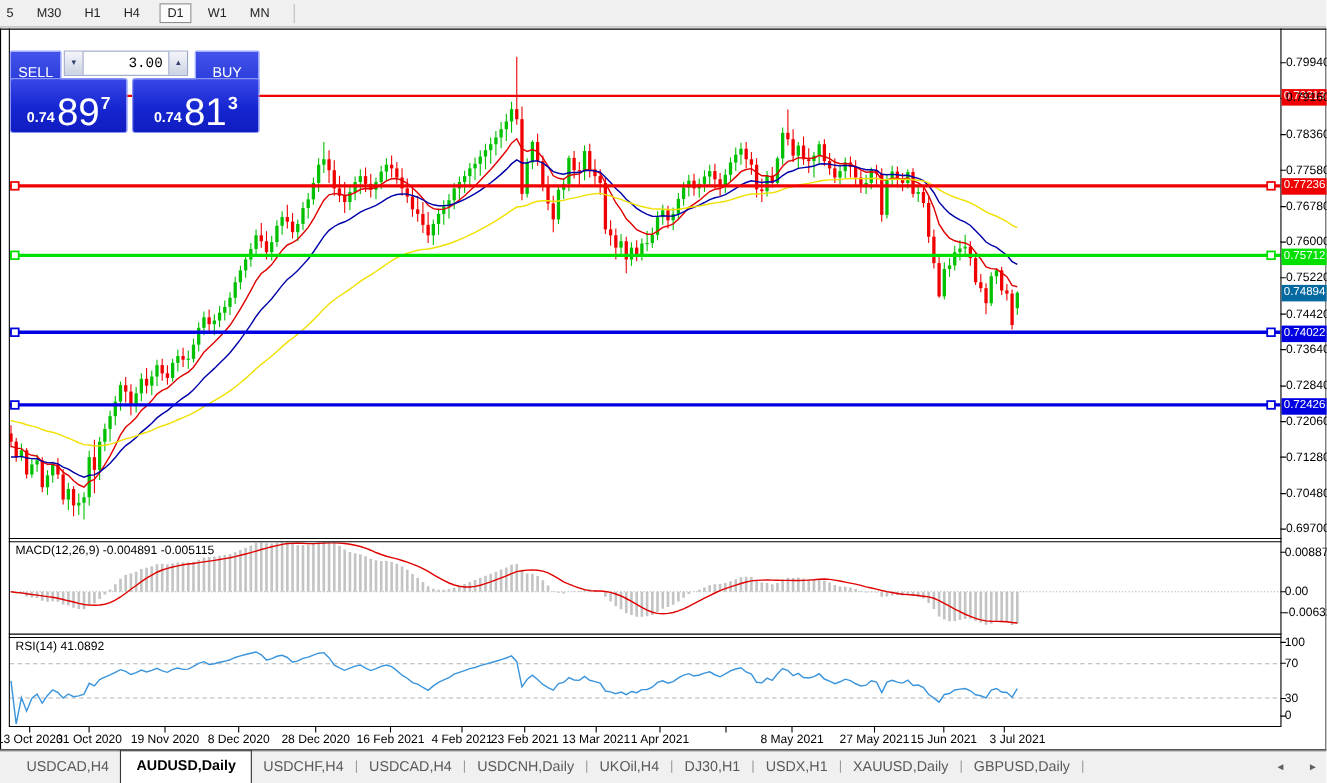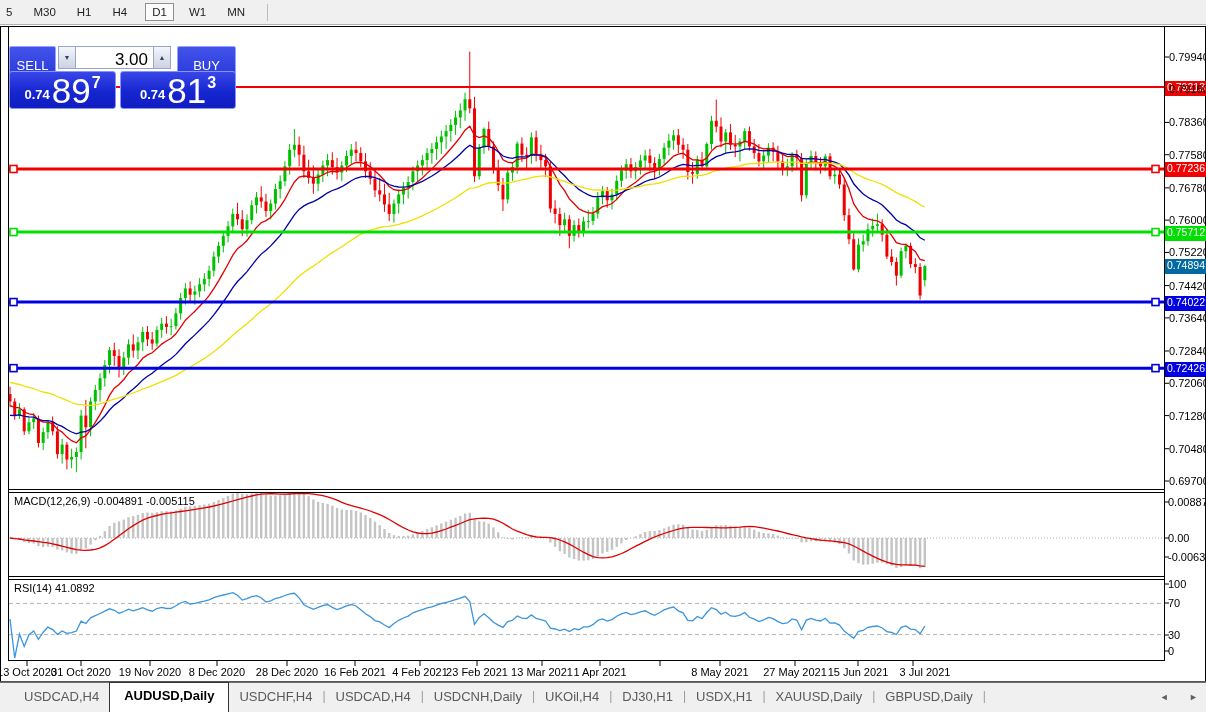--- a/index.html
+++ b/index.html
@@ -23,22 +23,22 @@
     display:flex;align-items:center;justify-content:center;border:1px solid #95a2ff;border-radius:2px;
     background:linear-gradient(#4353ea,#2134d6);cursor:pointer;}
   #sell-btn{left:0;width:47px;}
   #buy-btn{left:168px;width:59px;}
   #vol-spin{position:absolute;left:49px;top:0;width:113px;height:23px;box-sizing:border-box;
     border:1px solid #9aa6c8;background:#fff;display:flex;}
   .spin-btn{width:16px;height:100%;background:linear-gradient(#f4f6fa,#ccd2e2);
     display:flex;align-items:center;justify-content:center;font-size:7px;color:#33406e;cursor:pointer;}
   #vol-spin .dn{border-right:1px solid #9aa6c8;}
   #vol-spin .up{border-left:1px solid #9aa6c8;}
-  #vol-value{flex:1;font-size:17px;color:#000;text-align:right;padding:3px 5px 0 0;}
-  .price-box{position:absolute;top:25px;height:38px;box-sizing:border-box;border-radius:3px;
+  #vol-value{flex:1;font-size:13px;color:#000;text-align:right;padding:3px 5px 0 0;font-family:Liberation Mono, monospace;}
+  .price-box{position:absolute;top:25px;height:50px;box-sizing:border-box;border-radius:3px;
     background:linear-gradient(#3947e8 0%,#1626d0 55%,#0f1cc0 100%);border:1px solid #8894f8;
     color:#fff;display:flex;align-items:flex-end;justify-content:center;padding-bottom:2px;cursor:pointer;}
   #sell-box{left:0;width:107px;}
   #buy-box{left:111px;width:116px;}
   .pb-small{font-size:13px;font-weight:700;margin:0 2px 4px 0;}
   .pb-big{font-size:35px;line-height:30px;font-weight:400;}
   .pb-sup{font-size:16px;font-weight:700;margin:0 0 14px 1px;}
   
   .axis-label{position:absolute;left:1169px;font-size:11px;color:#000;white-space:nowrap;}
   .pane-label{position:absolute;left:1168px;font-size:11px;color:#000;white-space:nowrap;}

